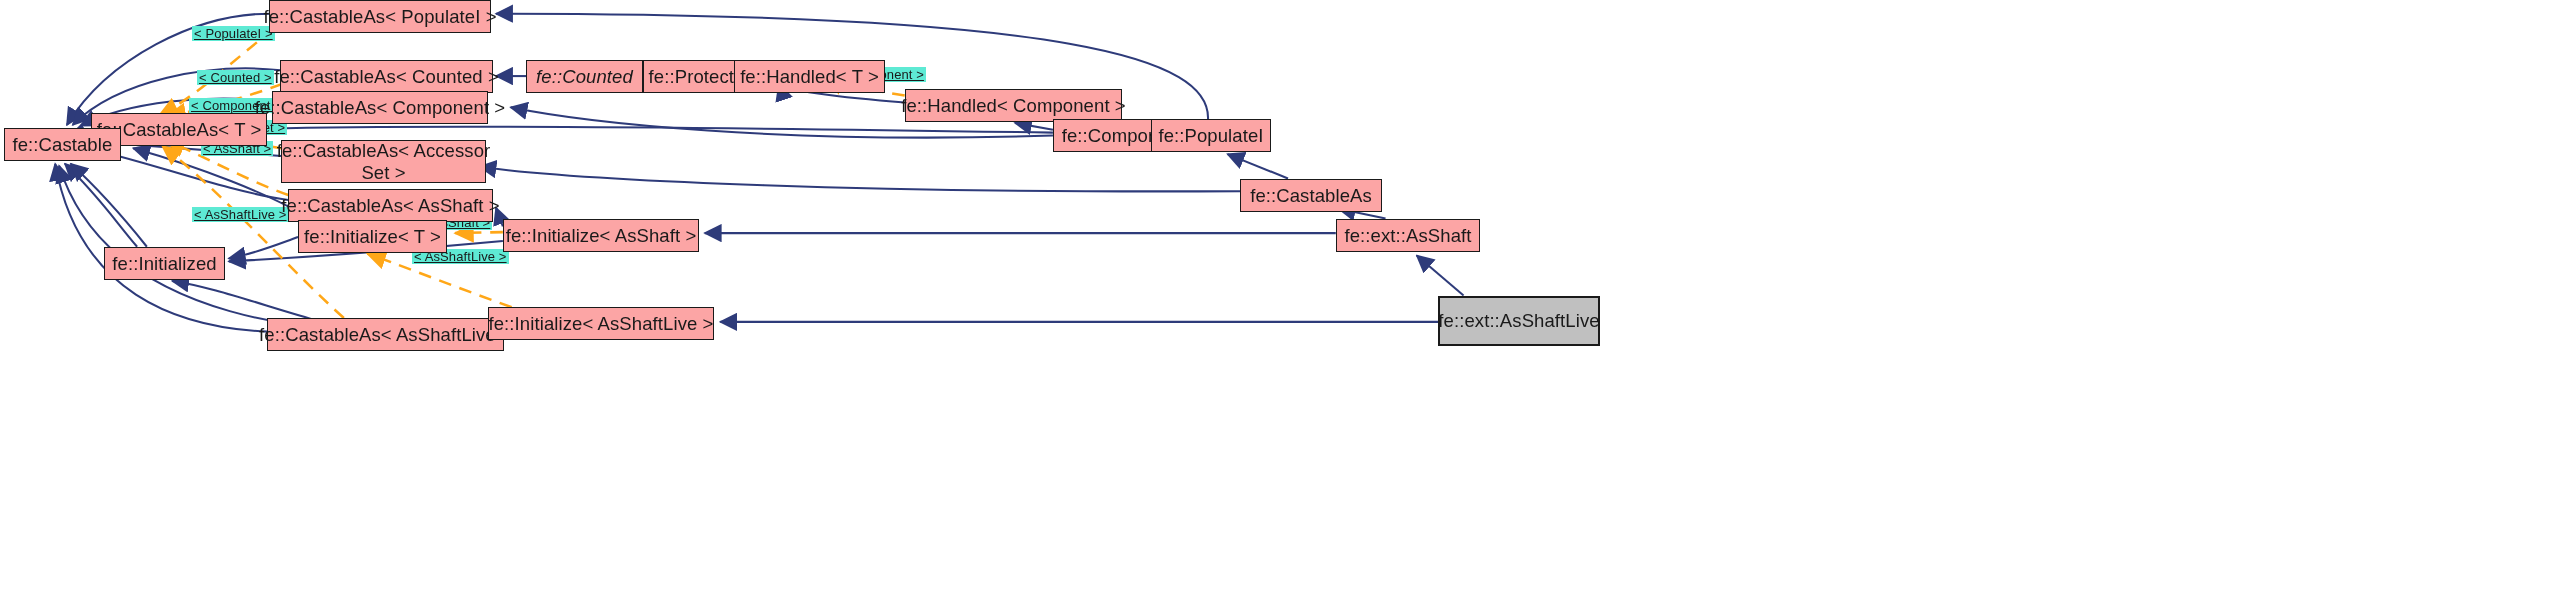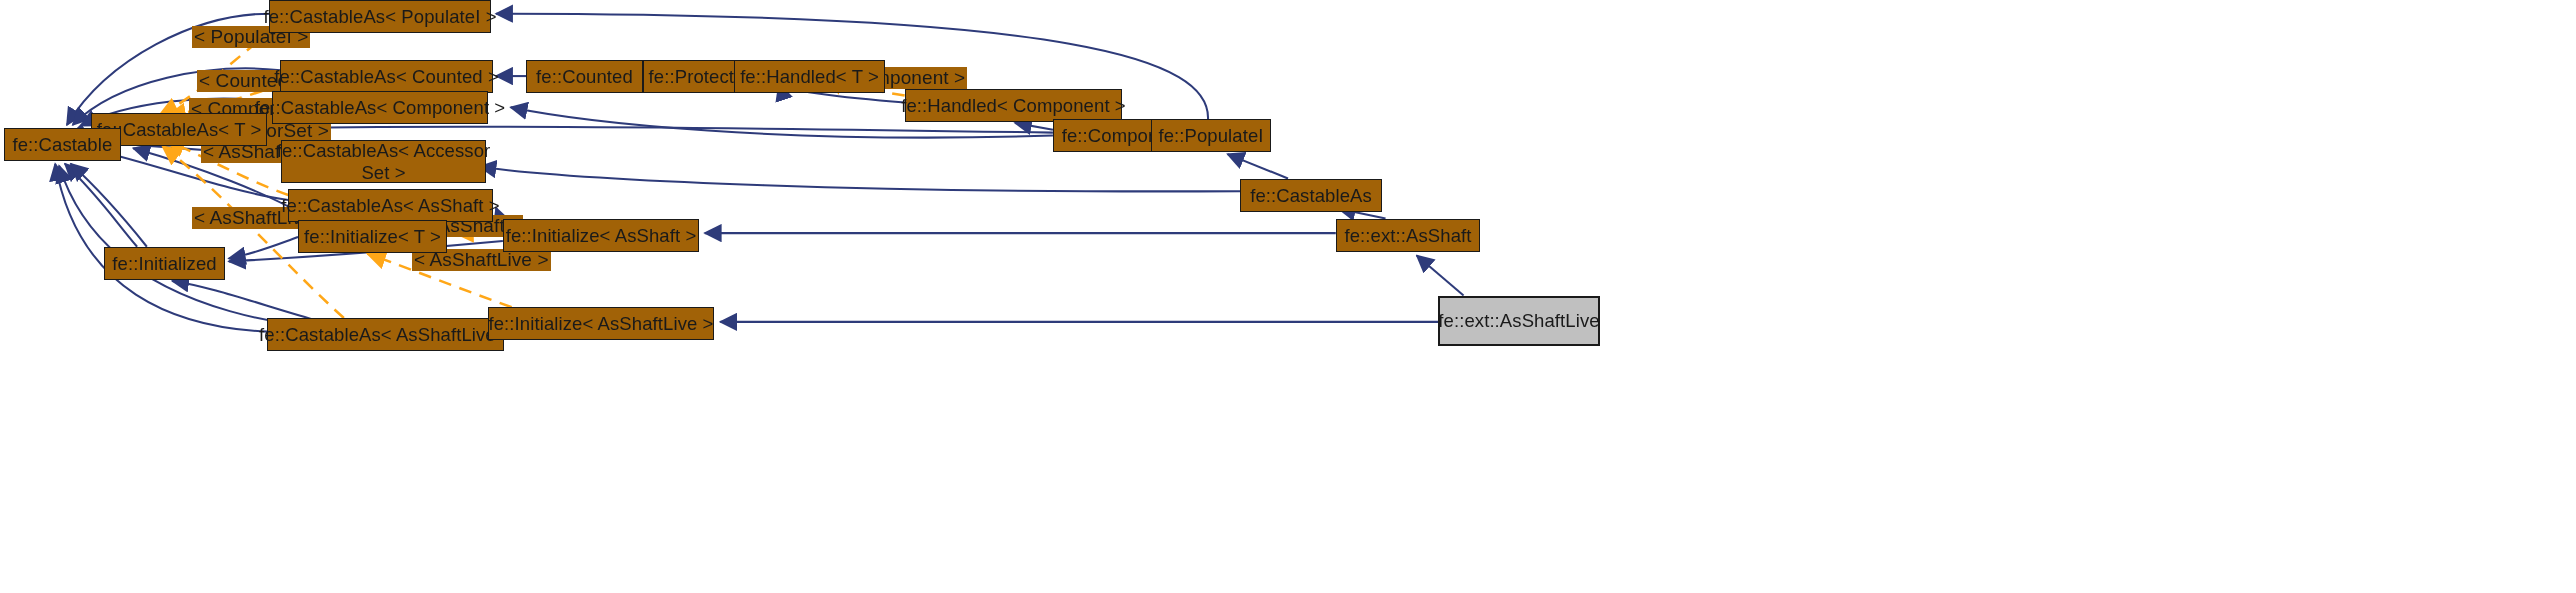--- a/index.html
+++ b/index.html
@@ -21,48 +21,49 @@
     left: 0;
     top: 0;
     width: 2576px;
     height: 593px;
     pointer-events: none;
   }
   .node {
     position: absolute;
     box-sizing: border-box;
     border: 1.6px solid #1a1a1a;
-    background: #a16207;
+    background: #fca5a5;
     color: #1a1a1a;
     font-size: 18.5px;
     line-height: 1.16;
     display: flex;
     align-items: center;
     justify-content: center;
     text-align: center;
     white-space: pre;
     letter-spacing: 0.1px;
     z-index: 5;
   }
   .node.shaded {
     background: #c0c0c0;
     border-color: #1a1a1a;
   }
   .node.thick {
     border-width: 2.3px;
   }
   .edge-label {
     position: absolute;
-    font-size: 19px;
+    font-size: 13px;
     color: #1a1a1a;
     white-space: pre;
-    background: #a16207;
+    background: #5eead4;
     padding: 0 2px;
     z-index: 4;
     letter-spacing: 0.1px;
+    text-decoration: underline;
   }
   .solid-edge {
     stroke: #2e3b7a;
     stroke-width: 2.1px;
     fill: none;
   }
   .dashed-edge {
     stroke: #ffa718;
     stroke-width: 2.6px;
     fill: none;
@@ -160,21 +161,21 @@
     <path class="dashed-edge" marker-end="url(#arrow-dash)" d="M 927 98 C 890 92 860 86 846 80"></path>
 
     <path class="dashed-edge" marker-end="url(#arrow-dash)" d="M 515 238 L 466 239"></path>
 
     <path class="dashed-edge" marker-end="url(#arrow-dash)" d="M 524 315 C 460 292 400 268 376 260"></path>
   </svg>
 
   <div id="node-layer">
       <div class="node" style="left: 269px; top: 0px; width: 222px; height: 33px;"><span>fe::CastableAs&lt; PopulateI &gt;</span></div>
       <div class="node" style="left: 280px; top: 60px; width: 213px; height: 33px;"><span>fe::CastableAs&lt; Counted &gt;</span></div>
-      <div class="node" style="left: 526px; top: 60px; width: 117px; height: 33px;"><span>fe::Counted</span></div>
+      <div class="node" style="left: 526px; top: 60px; width: 117px; height: 33px; font-style: italic;"><span>fe::Counted</span></div>
       <div class="node" style="left: 643px; top: 60px; width: 132px; height: 33px;"><span>fe::Protectable</span></div>
       <div class="node" style="left: 734px; top: 60px; width: 151px; height: 33px;"><span>fe::Handled&lt; T &gt;</span></div>
       <div class="node" style="left: 272px; top: 91px; width: 216px; height: 33px;"><span>fe::CastableAs&lt; Component &gt;</span></div>
       <div class="node" style="left: 905px; top: 89px; width: 217px; height: 33px;"><span>fe::Handled&lt; Component &gt;</span></div>
       <div class="node" style="left: 91px; top: 113px; width: 176px; height: 33px;"><span>fe::CastableAs&lt; T &gt;</span></div>
       <div class="node" style="left: 3.9px; top: 128px; width: 117px; height: 33px;"><span>fe::Castable</span></div>
       <div class="node" style="left: 1053px; top: 119px; width: 140px; height: 33px;"><span>fe::Component</span></div>
       <div class="node" style="left: 1151px; top: 119px; width: 120px; height: 33px;"><span>fe::PopulateI</span></div>
       <div class="node" style="left: 281px; top: 140px; width: 205px; height: 43px;"><span>fe::CastableAs&lt; Accessor
 Set &gt;</span></div>

